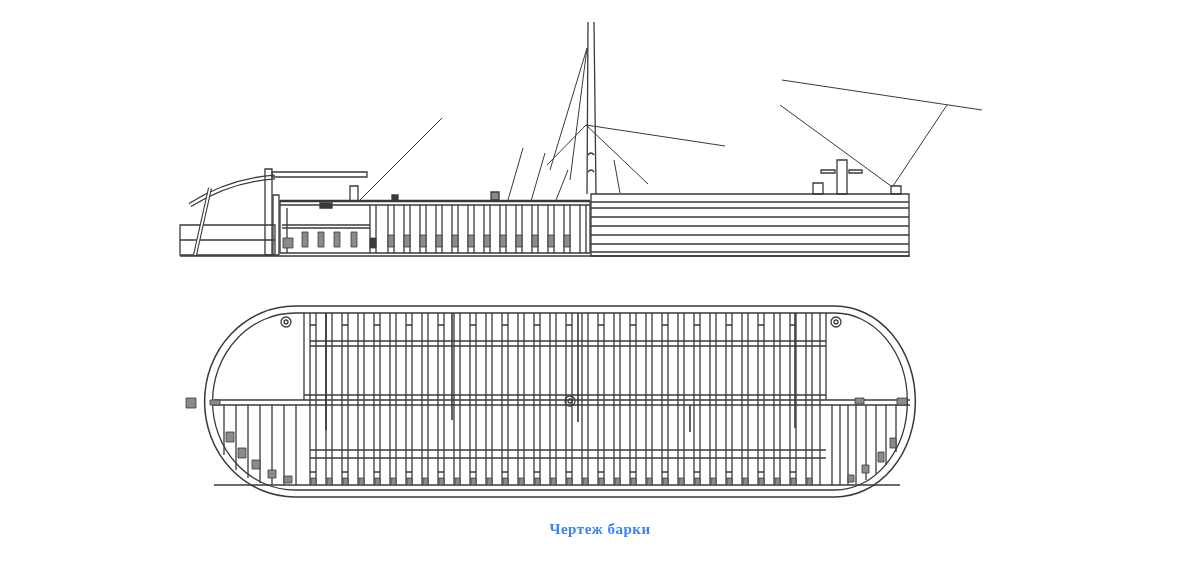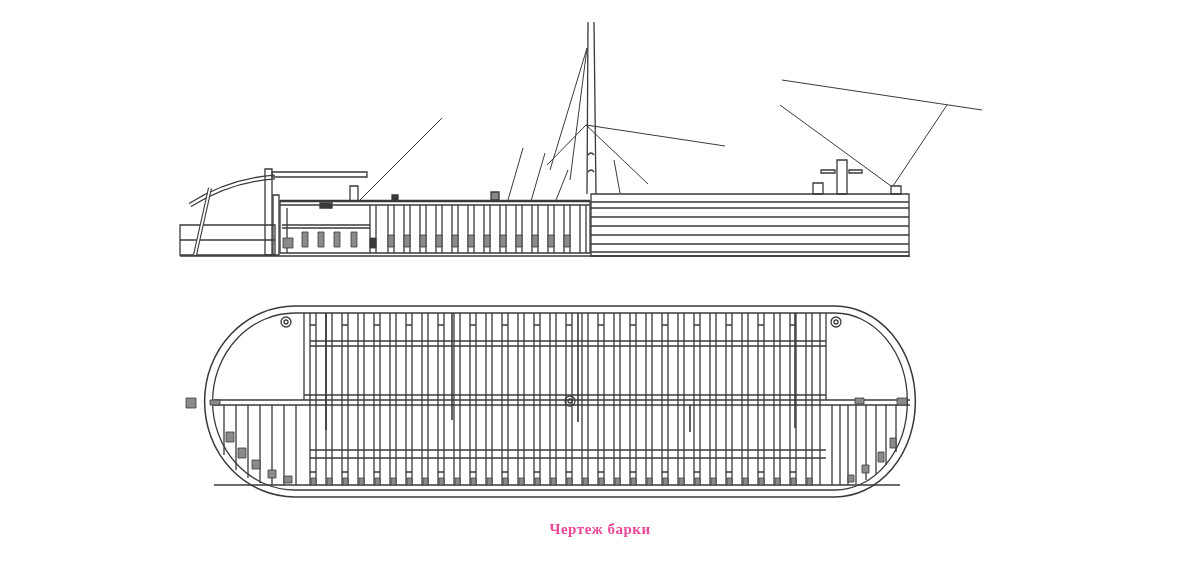--- a/index.html
+++ b/index.html
@@ -1,21 +1,21 @@
 <!DOCTYPE html>
 <html><head>
   <meta charset="utf-8">
   <style>
     html, body { margin: 0; padding: 0; background: #ffffff; }
     body { width: 1200px; height: 583px; position: relative; overflow: hidden; font-family: "DejaVu Serif", serif; }
     #drawing { position: absolute; left: 0; top: 0; width: 1200px; height: 583px; }
     .caption {
       position: absolute; left: 0; width: 1200px; top: 521px;
       text-align: center; font-family: "Liberation Serif", serif; font-weight: bold;
-      font-size: 15px; color: #ec4899; letter-spacing: 0.5px;
+      font-size: 15px; color: #3b82f6; letter-spacing: 0.5px;
     }
     svg line, svg path, svg rect, svg circle, svg polyline { vector-effect: non-scaling-stroke; }
   </style>
 </head>
 <body>
 
 <svg id="drawing" width="1200" height="583" viewBox="0 0 1200 583" xmlns="http://www.w3.org/2000/svg">
   <g stroke="#3a3a3a" stroke-width="1.3" fill="none">
 
     <g>

